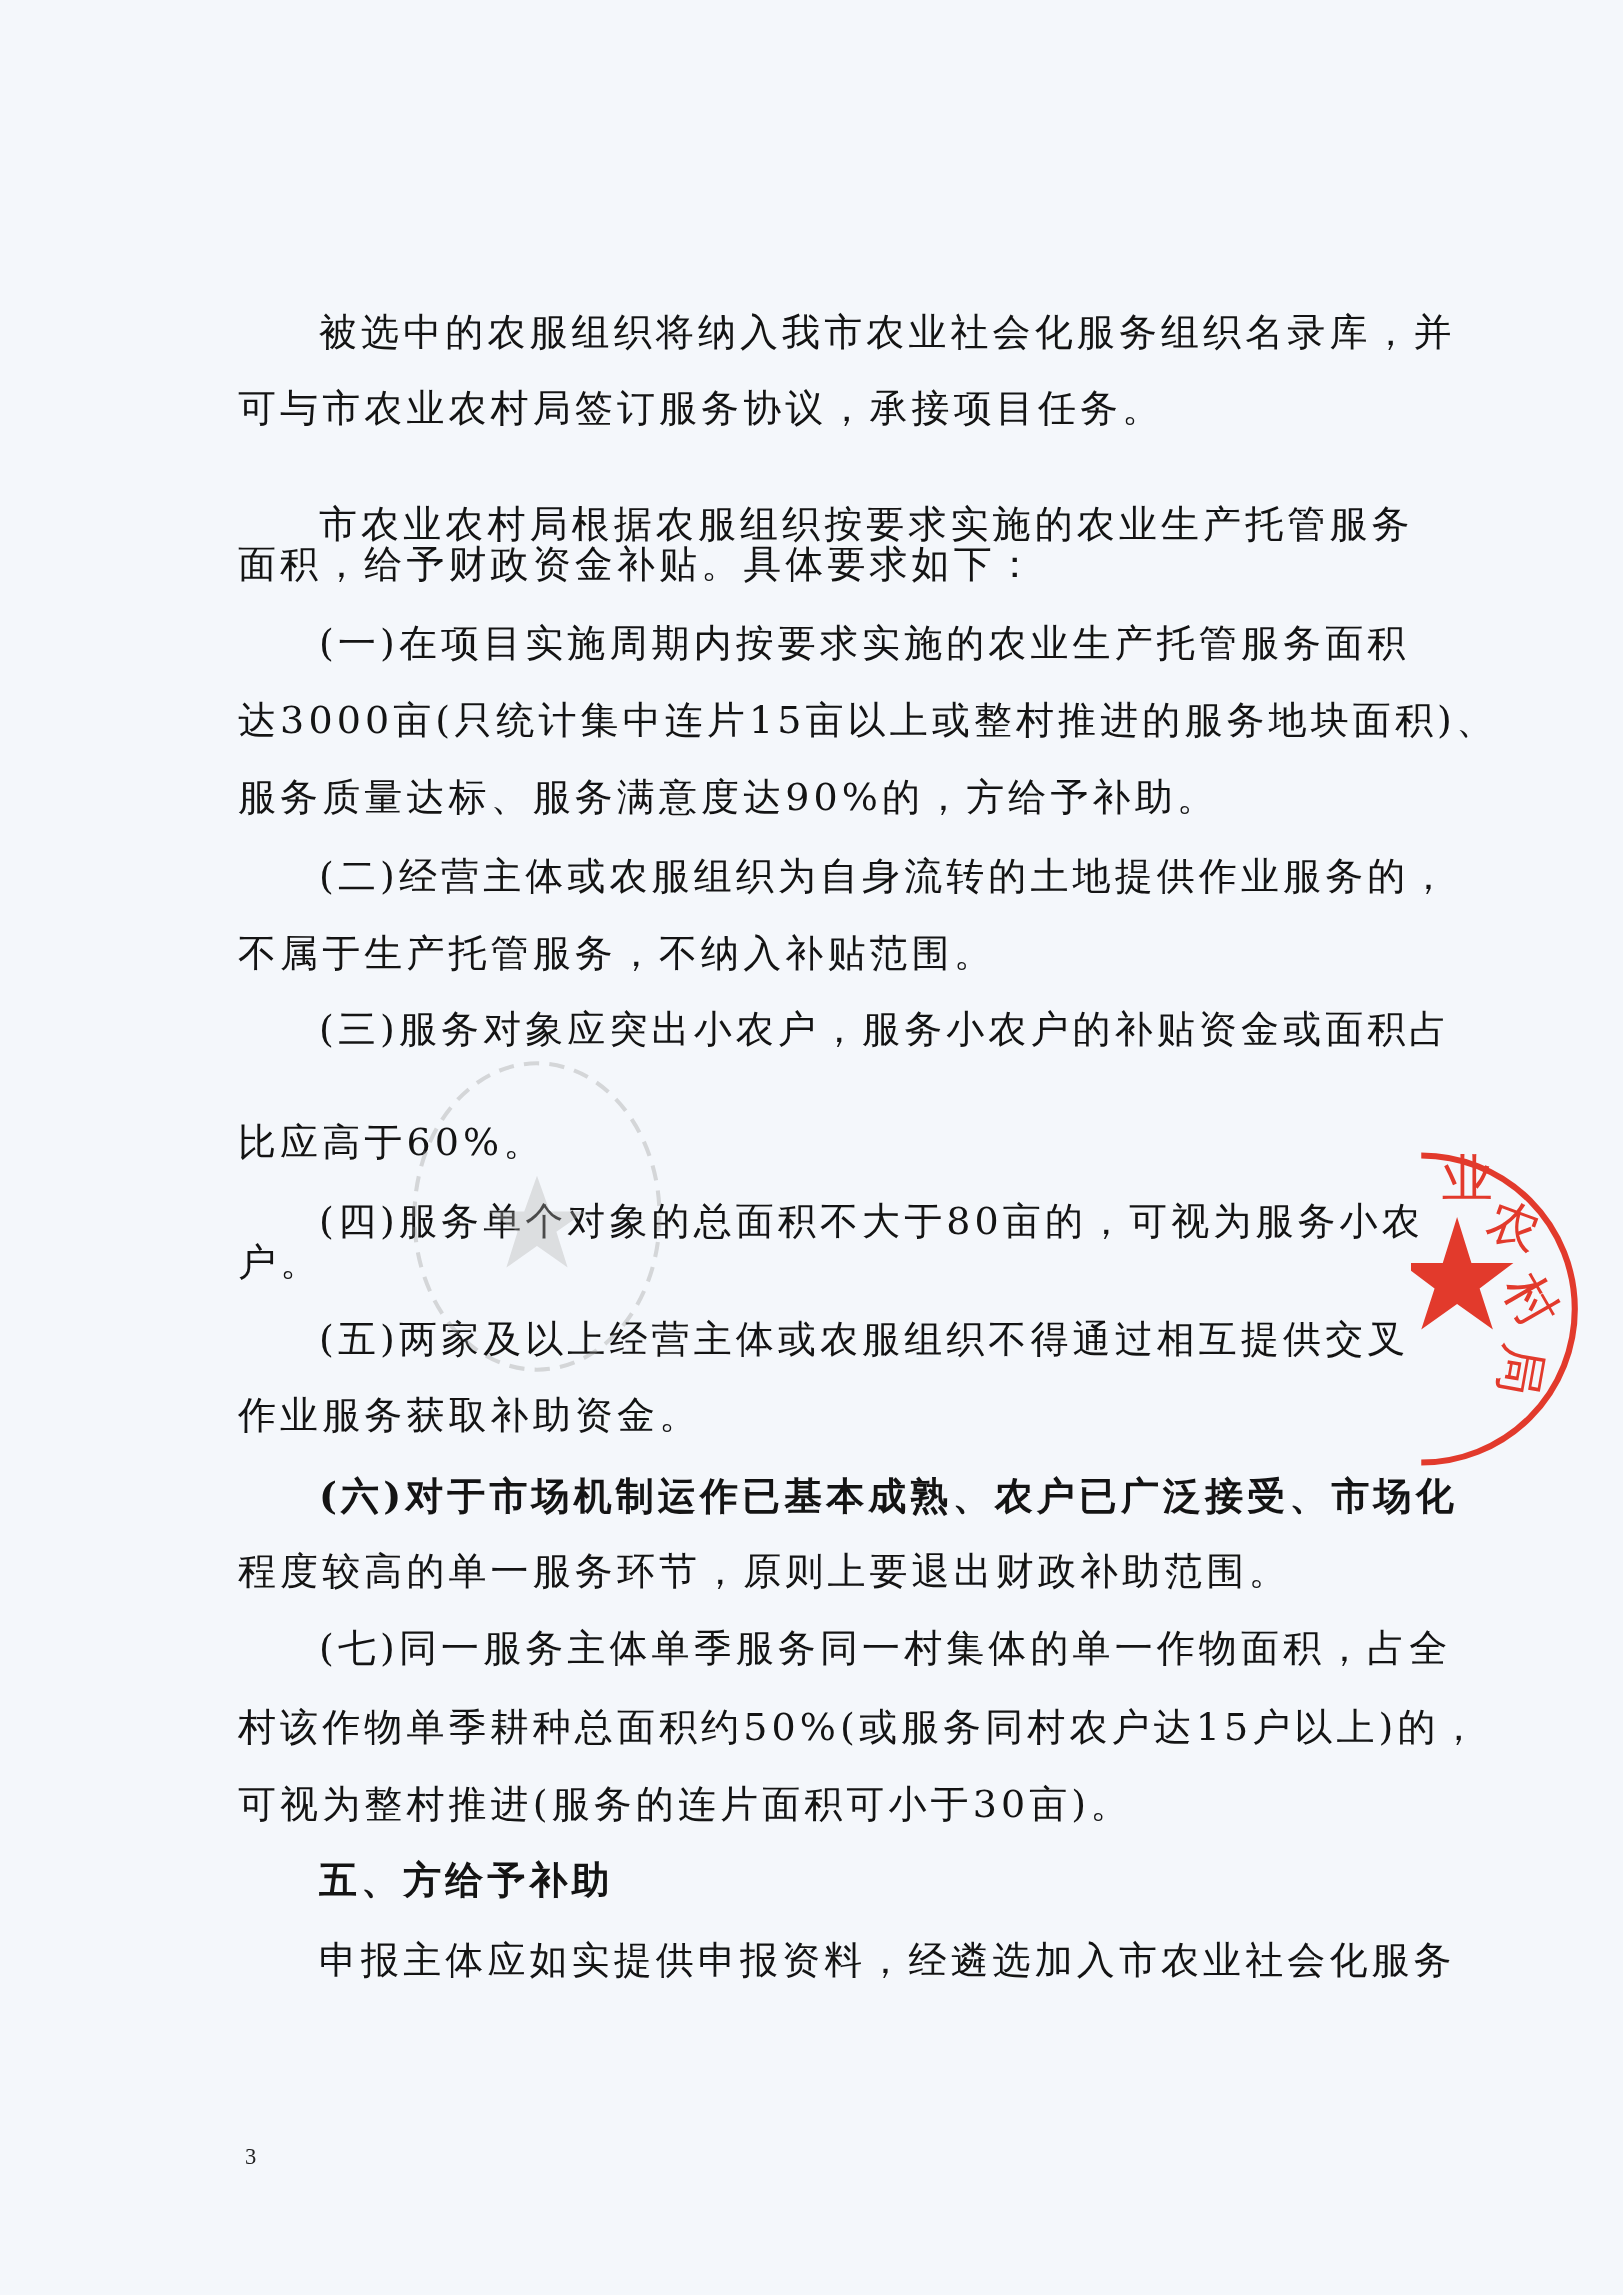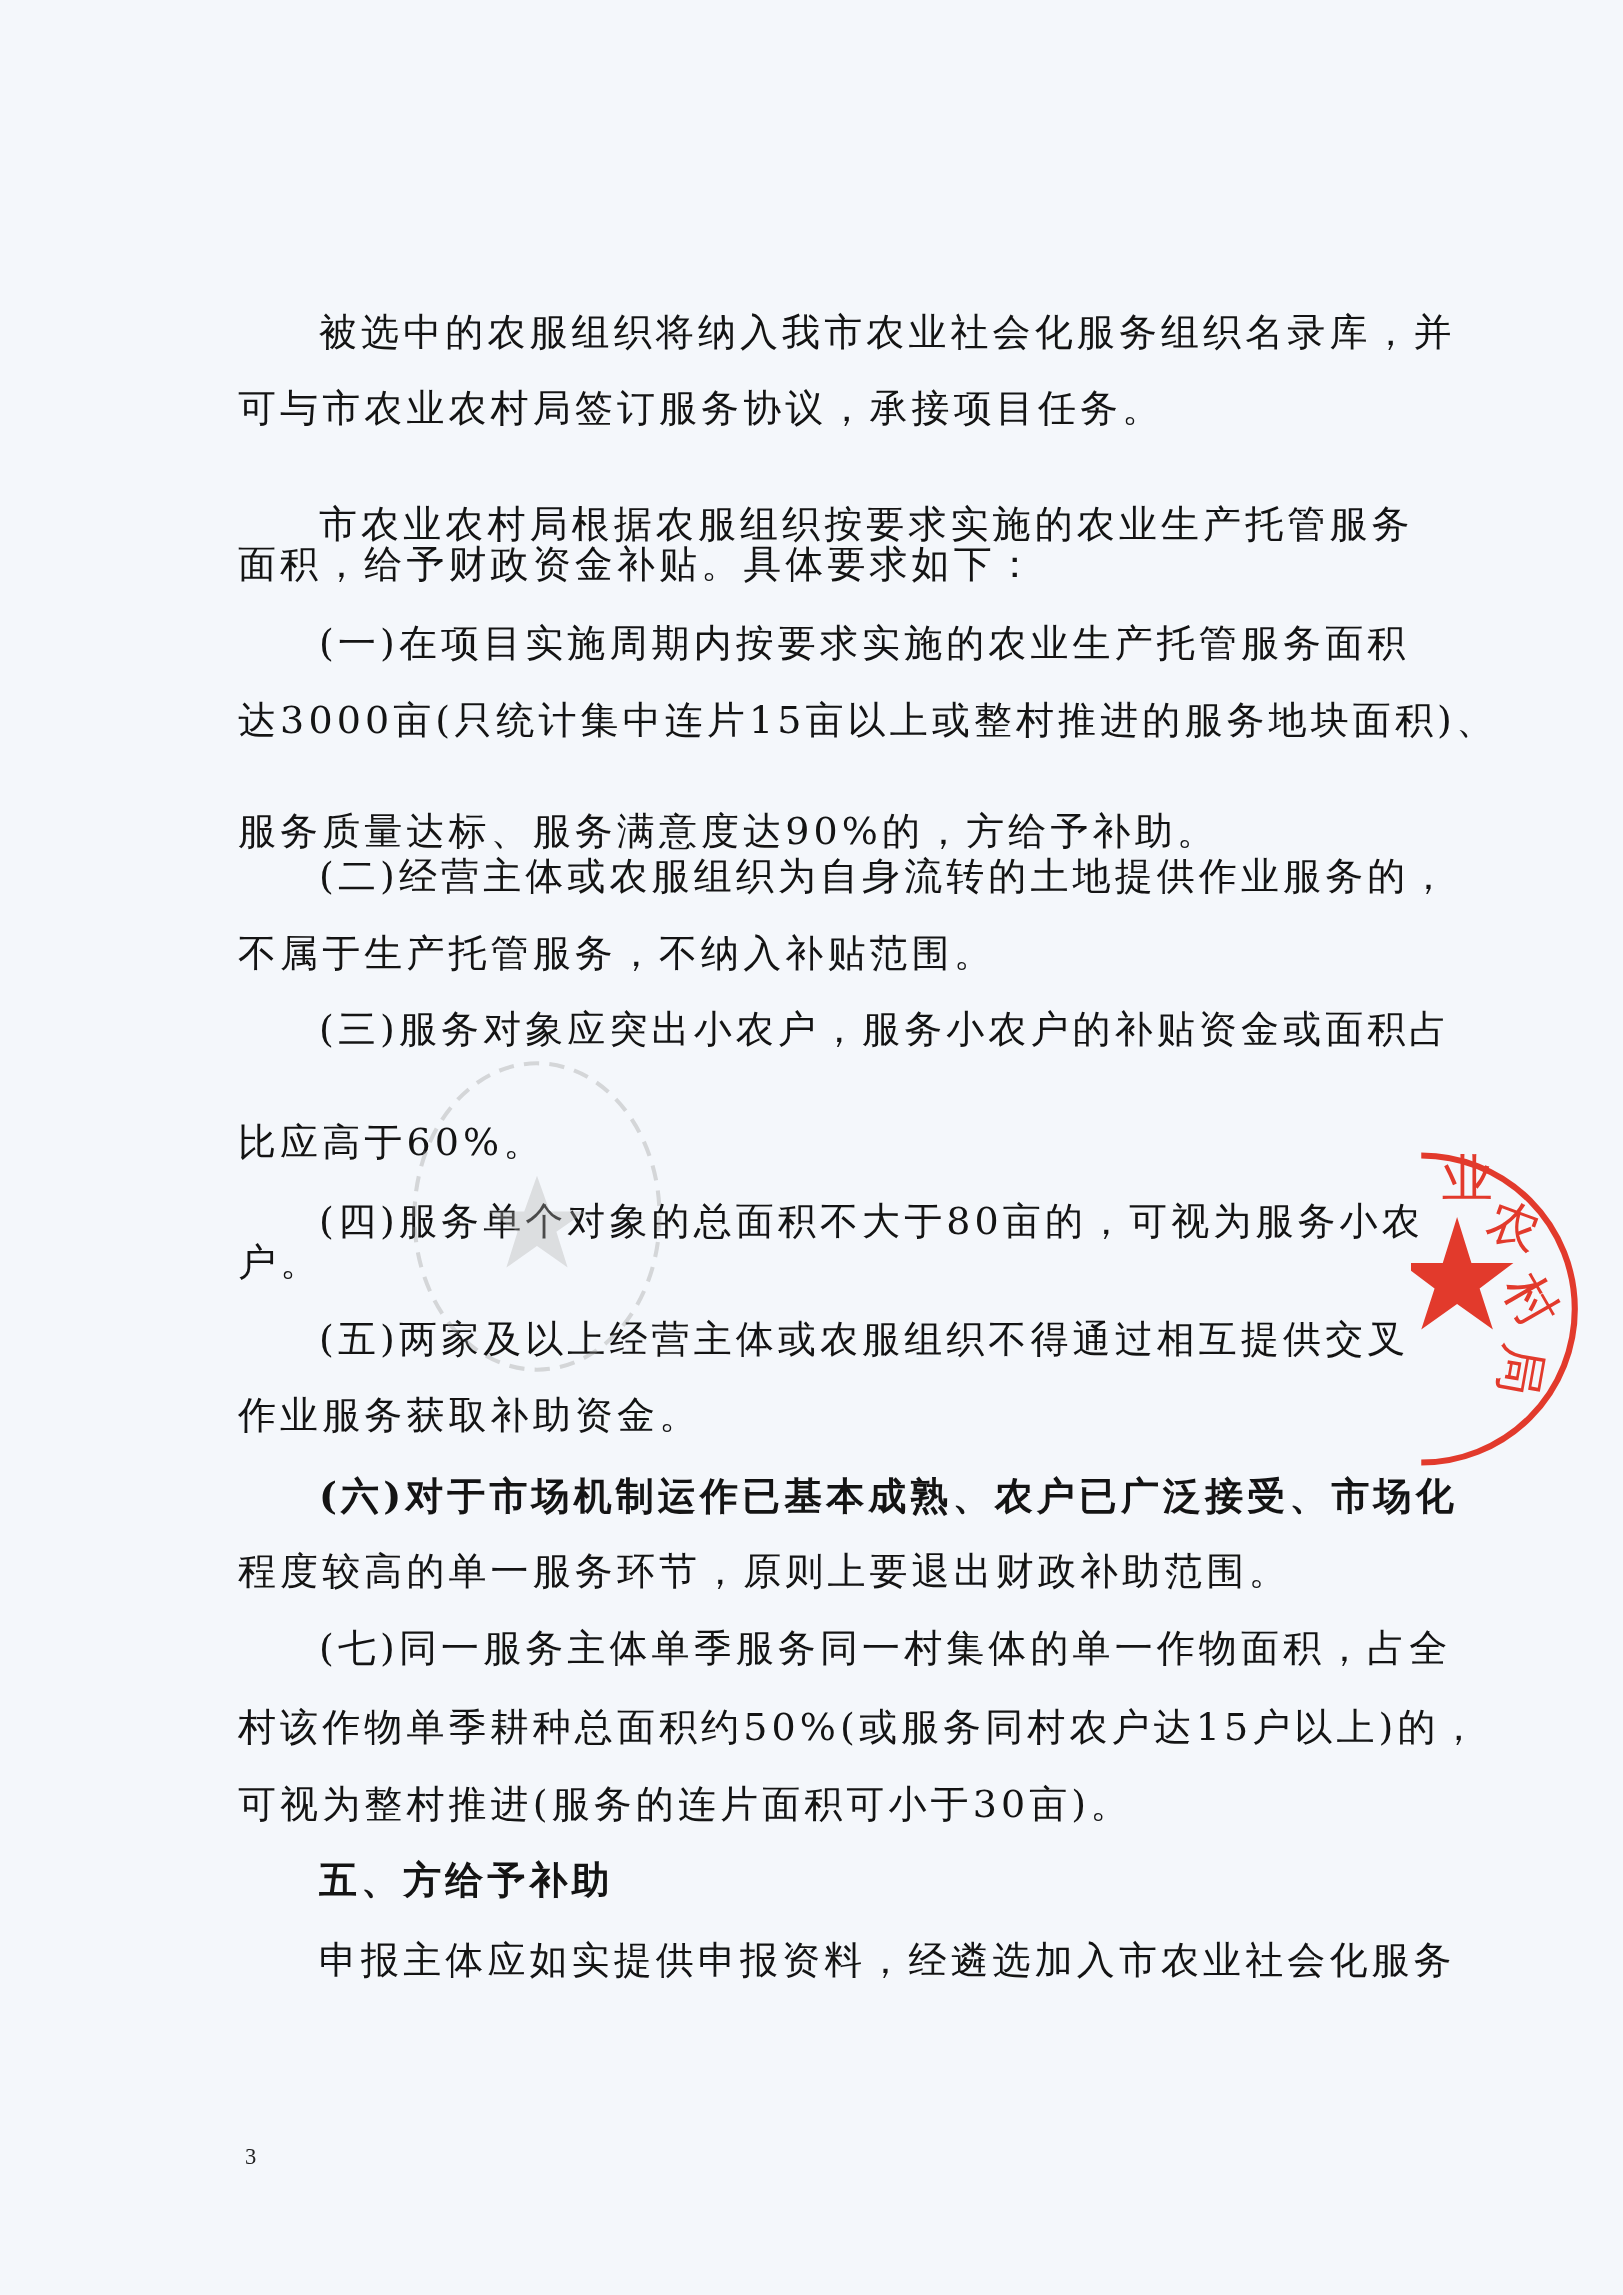--- a/index.html
+++ b/index.html
@@ -32,21 +32,21 @@
 <body>
 
 <div class="page">
   <div id="lines">
       <div class="line indent" style="top: 307px;">被选中的农服组织将纳入我市农业社会化服务组织名录库，并</div>
       <div class="line flush" style="top: 383px;">可与市农业农村局签订服务协议，承接项目任务。</div>
       <div class="line indent" style="top: 463px; margin-top: 36px;">市农业农村局根据农服组织按要求实施的农业生产托管服务</div>
       <div class="line flush" style="top: 539px;">面积，给予财政资金补贴。具体要求如下：</div>
       <div class="line indent" style="top: 618px;">(一)在项目实施周期内按要求实施的农业生产托管服务面积</div>
       <div class="line flush" style="top: 695px;">达3000亩(只统计集中连片15亩以上或整村推进的服务地块面积)、</div>
-      <div class="line flush" style="top: 772px; margin-top: 34px;">服务质量达标、服务满意度达90%的，方给予补助。</div>
+      <div class="line flush" style="top: 772px;">服务质量达标、服务满意度达90%的，方给予补助。</div>
       <div class="line indent" style="top: 851px;">(二)经营主体或农服组织为自身流转的土地提供作业服务的，</div>
       <div class="line flush" style="top: 928px;">不属于生产托管服务，不纳入补贴范围。</div>
       <div class="line indent" style="top: 1004px;">(三)服务对象应突出小农户，服务小农户的补贴资金或面积占</div>
       <div class="line flush" style="top: 1117px;">比应高于60%。</div>
       <div class="line indent" style="top: 1160px; margin-top: 36px;">(四)服务单个对象的总面积不大于80亩的，可视为服务小农</div>
       <div class="line flush" style="top: 1237px;">户。</div>
       <div class="line indent" style="top: 1314px;">(五)两家及以上经营主体或农服组织不得通过相互提供交叉</div>
       <div class="line flush" style="top: 1390px;">作业服务获取补助资金。</div>
       <div class="line indent" style="top: 1470px; font-weight: bold;">(六)对于市场机制运作已基本成熟、农户已广泛接受、市场化</div>
       <div class="line flush" style="top: 1546px;">程度较高的单一服务环节，原则上要退出财政补助范围。</div>

